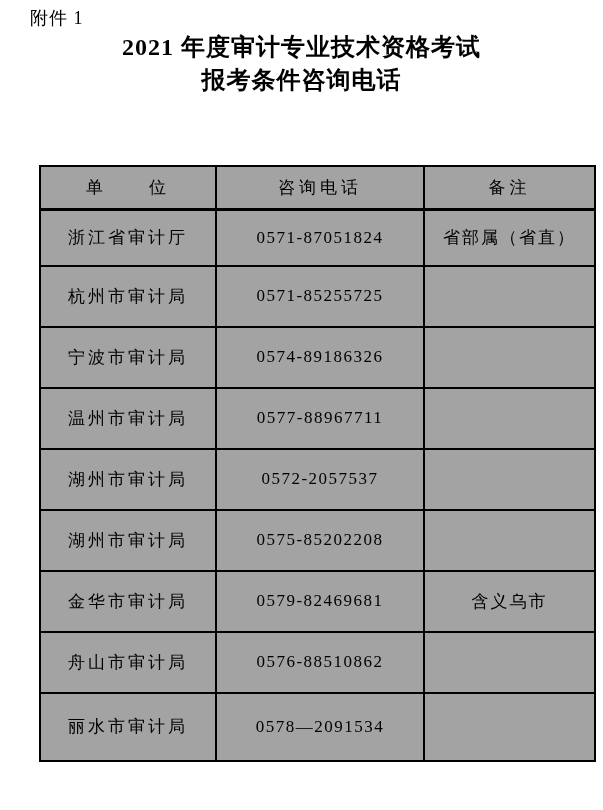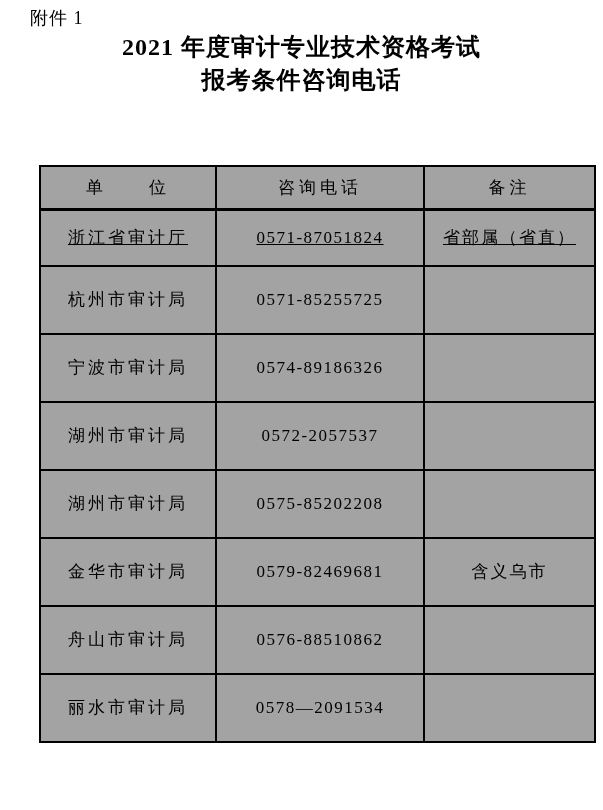--- a/index.html
+++ b/index.html
@@ -57,22 +57,22 @@
     font-weight: normal;
     padding: 0;
     overflow: hidden;
     white-space: nowrap;
   }
   .phone-table thead th {
     height: 41px;
     letter-spacing: 4px;
     border-bottom-width: 3px;
   }
-  .phone-table tbody tr { height: 68px; }
-  .phone-table tbody tr:first-child { height: 56px; text-decoration: underline; }
+  .phone-table tbody tr { height: 61px; }
+  .phone-table tbody tr:first-child { height: 56px; }
   .phone-table tbody tr:last-child { height: 68px; }
   .phone-table td[data-name="unit-cell"] { letter-spacing: 3px; }
   .phone-table td[data-name="phone-cell"] { letter-spacing: 1.5px; }
   .phone-table td[data-name="note-cell"] { letter-spacing: 2px; }
 </style>
 </head>
 <body>
 
 <div class="page" data-name="document-page">
 
@@ -106,20 +106,25 @@
           <td data-name="unit-cell">杭州市审计局</td>
           <td data-name="phone-cell">0571-85255725</td>
           <td data-name="note-cell"></td>
         </tr>
         <tr data-name="table-row">
           <td data-name="unit-cell">宁波市审计局</td>
           <td data-name="phone-cell">0574-89186326</td>
           <td data-name="note-cell"></td>
         </tr>
         <tr data-name="table-row">
+          <td data-name="unit-cell">温州市审计局</td>
+          <td data-name="phone-cell">0577-88967711</td>
+          <td data-name="note-cell"></td>
+        </tr>
+        <tr data-name="table-row">
           <td data-name="unit-cell">湖州市审计局</td>
           <td data-name="phone-cell">0572-2057537</td>
           <td data-name="note-cell"></td>
         </tr>
         <tr data-name="table-row">
           <td data-name="unit-cell">湖州市审计局</td>
           <td data-name="phone-cell">0575-85202208</td>
           <td data-name="note-cell"></td>
         </tr>
         <tr data-name="table-row">

